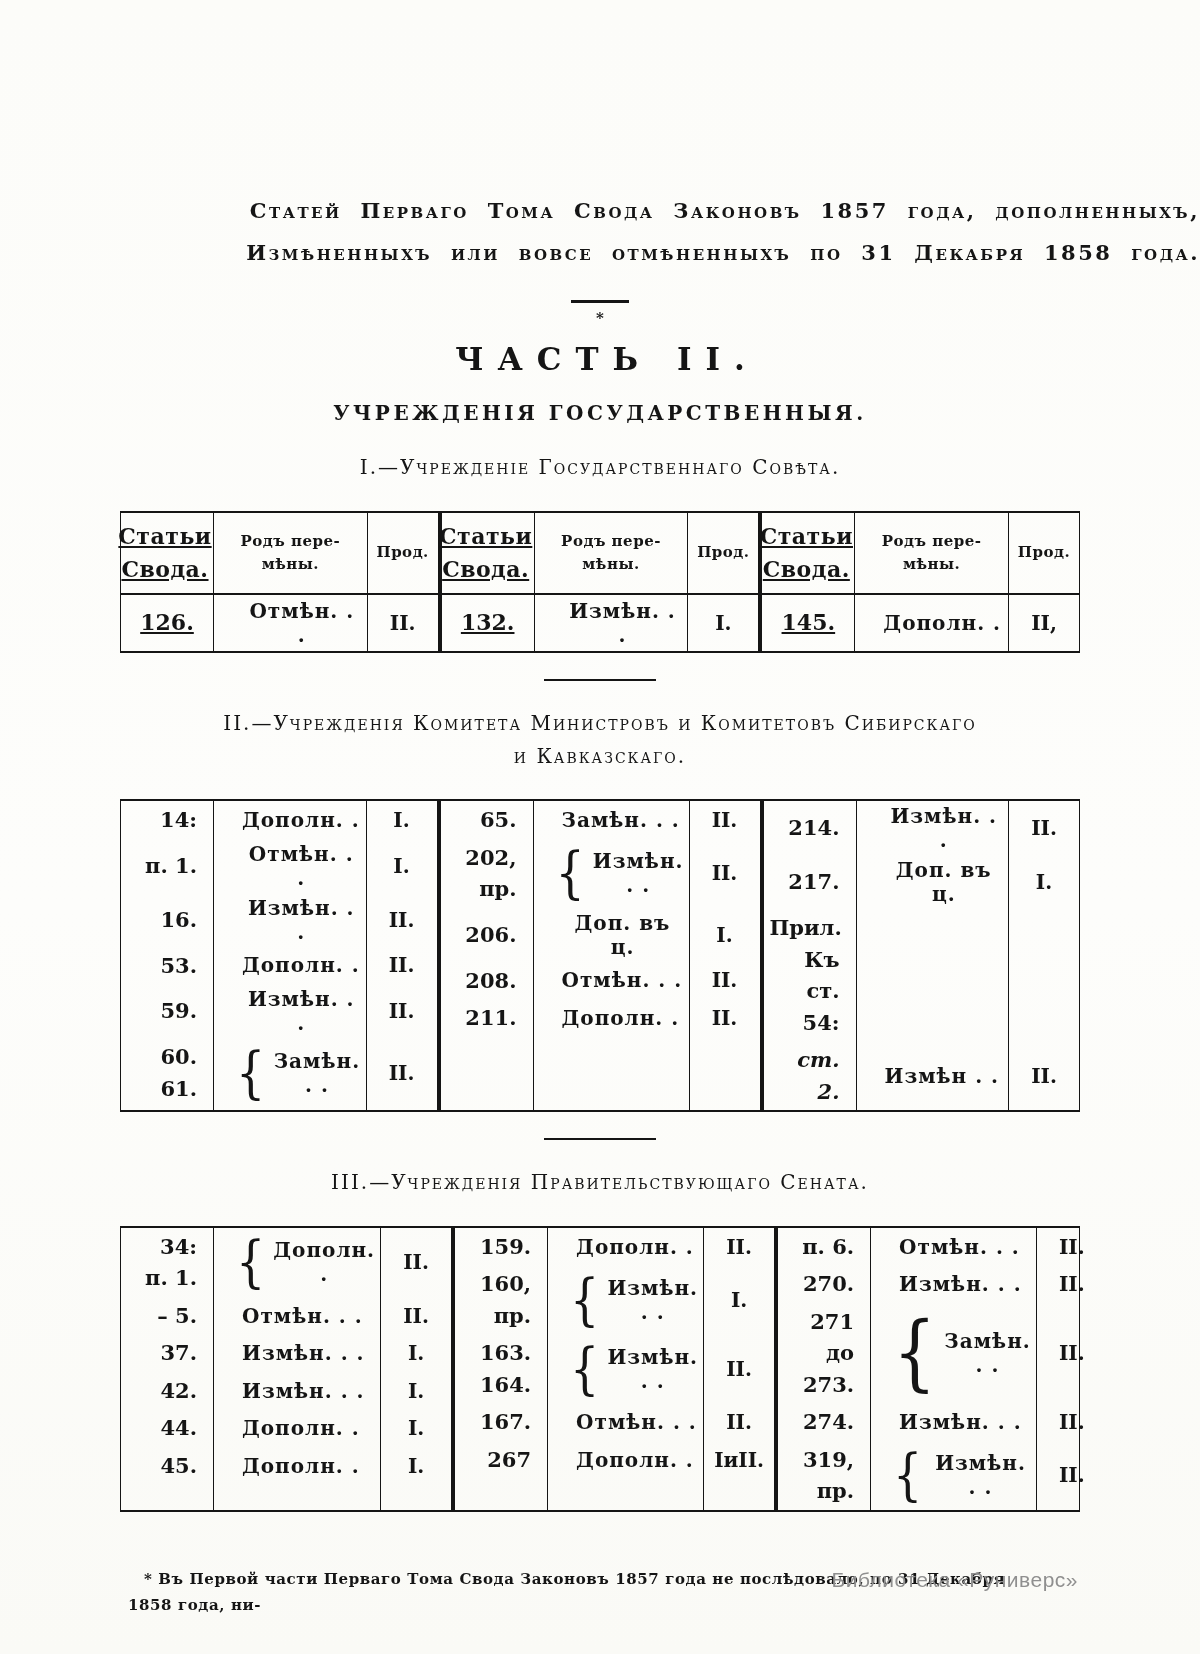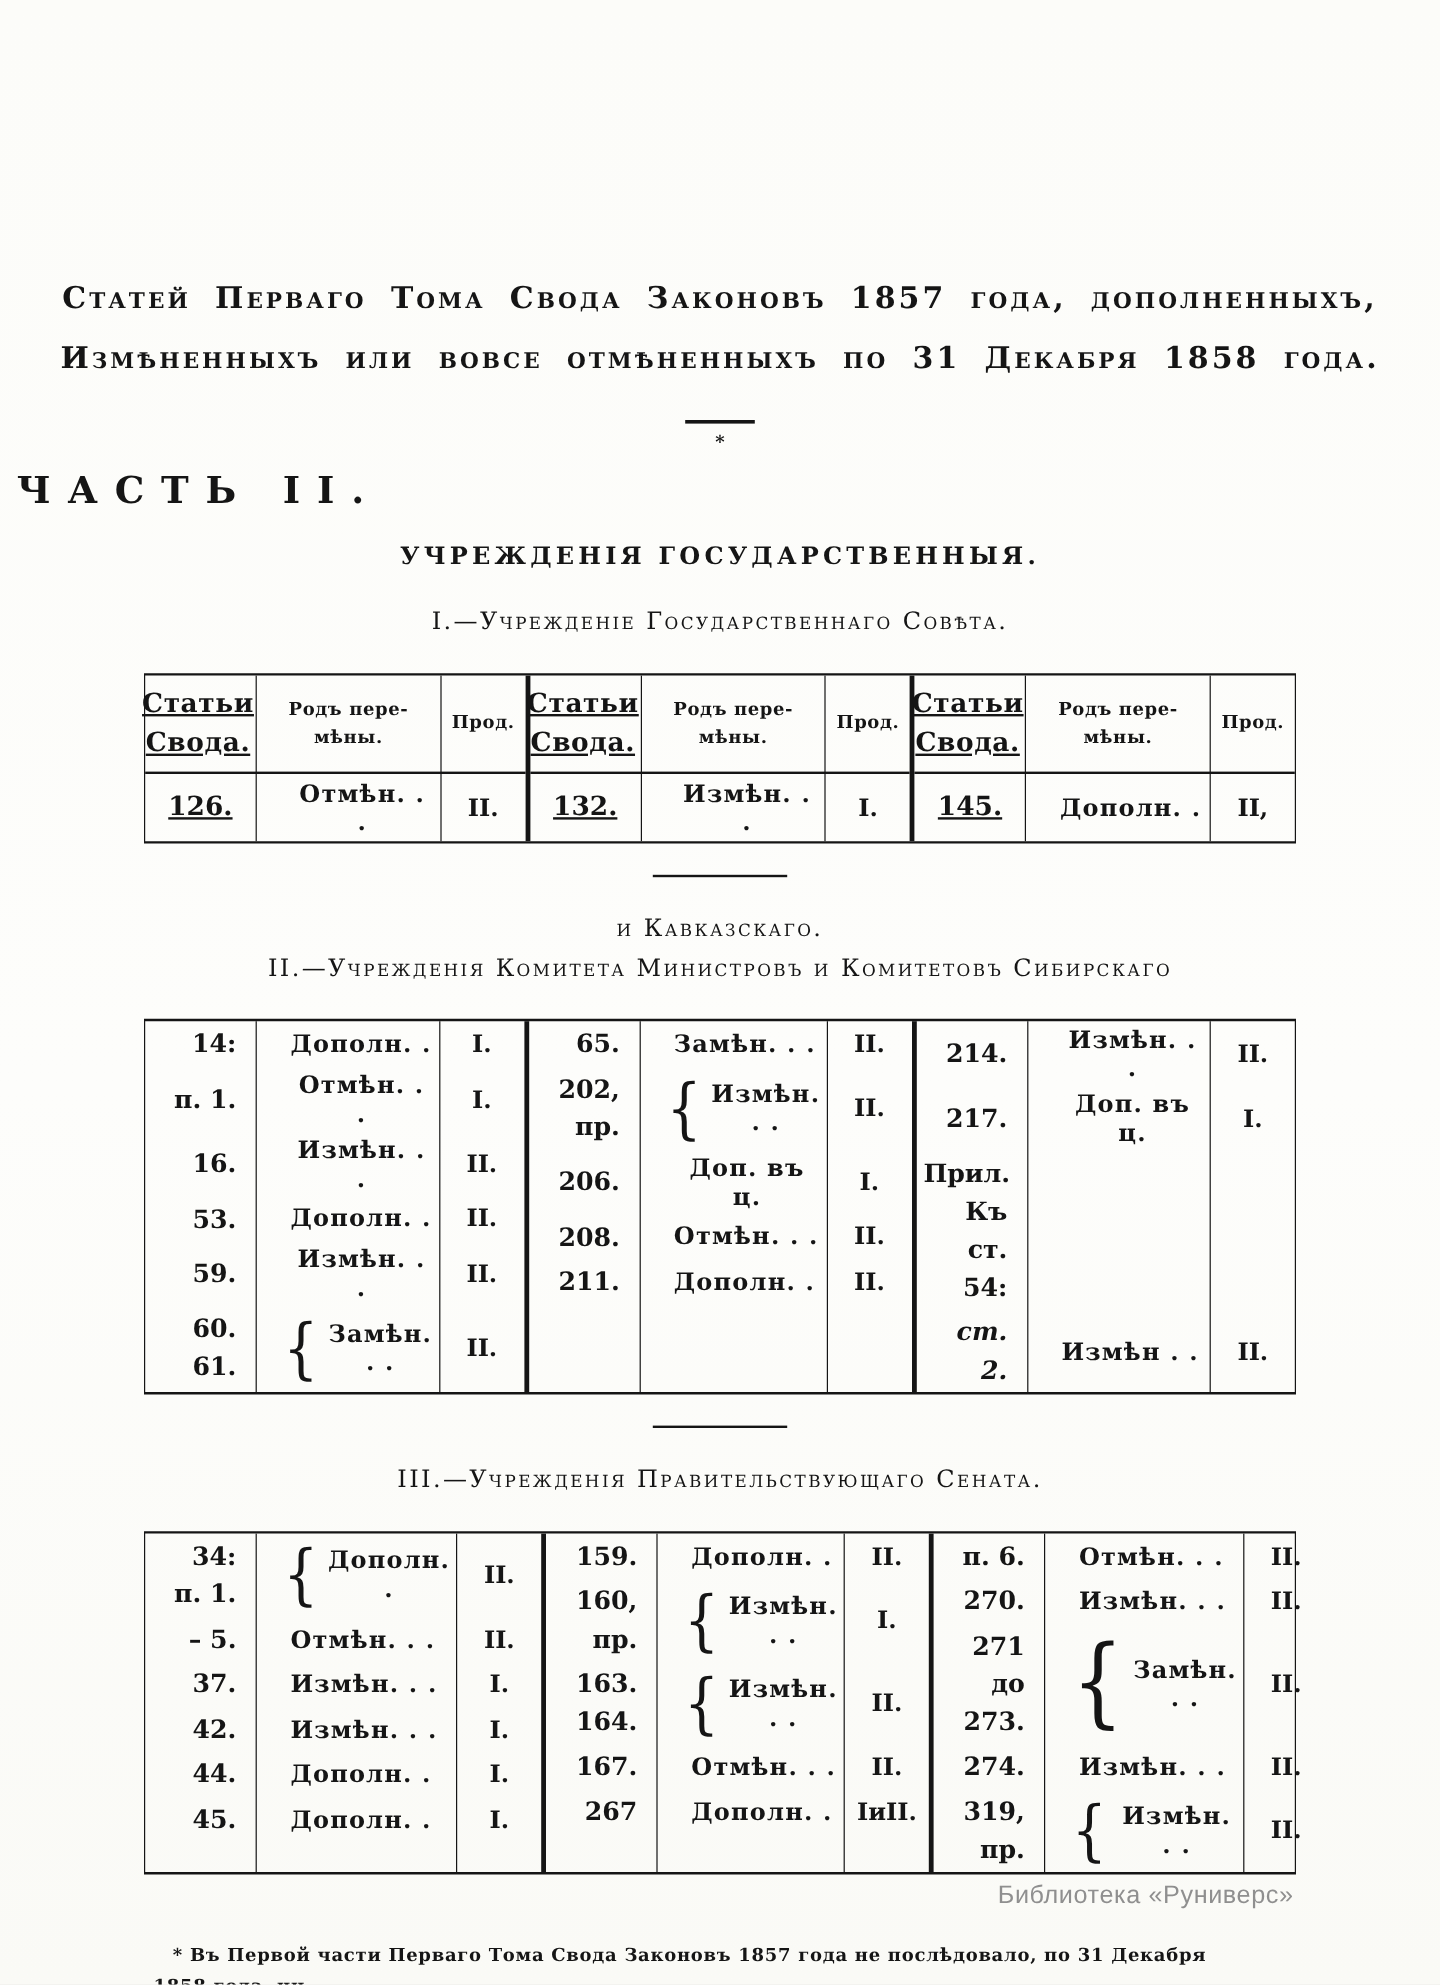--- a/index.html
+++ b/index.html
@@ -12,31 +12,31 @@
     box-sizing:border-box;
     padding-top:190px;
     font-family:"DejaVu Serif","Liberation Serif",serif;
     color:#151515;
   }
   .title{
     margin:0;text-align:center;
     font-size:42px;font-weight:700;letter-spacing:18px;text-indent:18px;
   }
   .subtitle{
-    margin-top:34px;text-align:center;
-    font-size:25px;font-weight:700;line-height:2.0;
+    text-align:right;
+    font-size:21px;font-weight:700;line-height:2.0;
     letter-spacing:2.5px;word-spacing:9px;
     font-variant:small-caps;
   }
   .rule{background:#151515;margin-left:auto;margin-right:auto;}
   .rule-thick{width:58px;height:3px;margin-top:26px;}
   .rule-mid{width:112px;height:2px;margin-top:26px;}
   .star{margin-top:6px;text-align:center;font-size:15px;font-weight:700;}
   .part{
-    margin:14px 0 0;
+    margin:14px 0 0;text-align:center;
     font-size:31px;font-weight:700;letter-spacing:14px;text-indent:14px;
   }
   .section{
     margin-top:24px;text-align:center;
     font-size:20px;font-weight:700;letter-spacing:3.5px;
   }
   .subheading{
     margin-top:26px;text-align:center;
     font-size:20px;font-weight:400;letter-spacing:2px;
     font-variant:small-caps;line-height:1.65;
@@ -171,22 +171,22 @@
             <span class="kind-text">Дополн. .</span>
           </div>
           <div class="cell c-prod">II,</div>
         </div>
       </div>
     </div>
 
   <div class="rule rule-mid"></div>
 
   <h4 class="subheading">
+    <div>II.—Учрежденія Комитета Министровъ и Комитетовъ Сибирскаго</div>
     <div>и Кавказскаго.</div>
-    <div>II.—Учрежденія Комитета Министровъ и Комитетовъ Сибирскаго</div>
   </h4>
 
   <div class="doc-table" id="table2">
       <div class="tgroup">
         <div class="vline" style="left: 92px;"></div>
         <div class="vline" style="right: 70px;"></div>
         <div class="trow">
           <div class="cell c-num">
             <div class="num-line">14:</div>
           </div>

